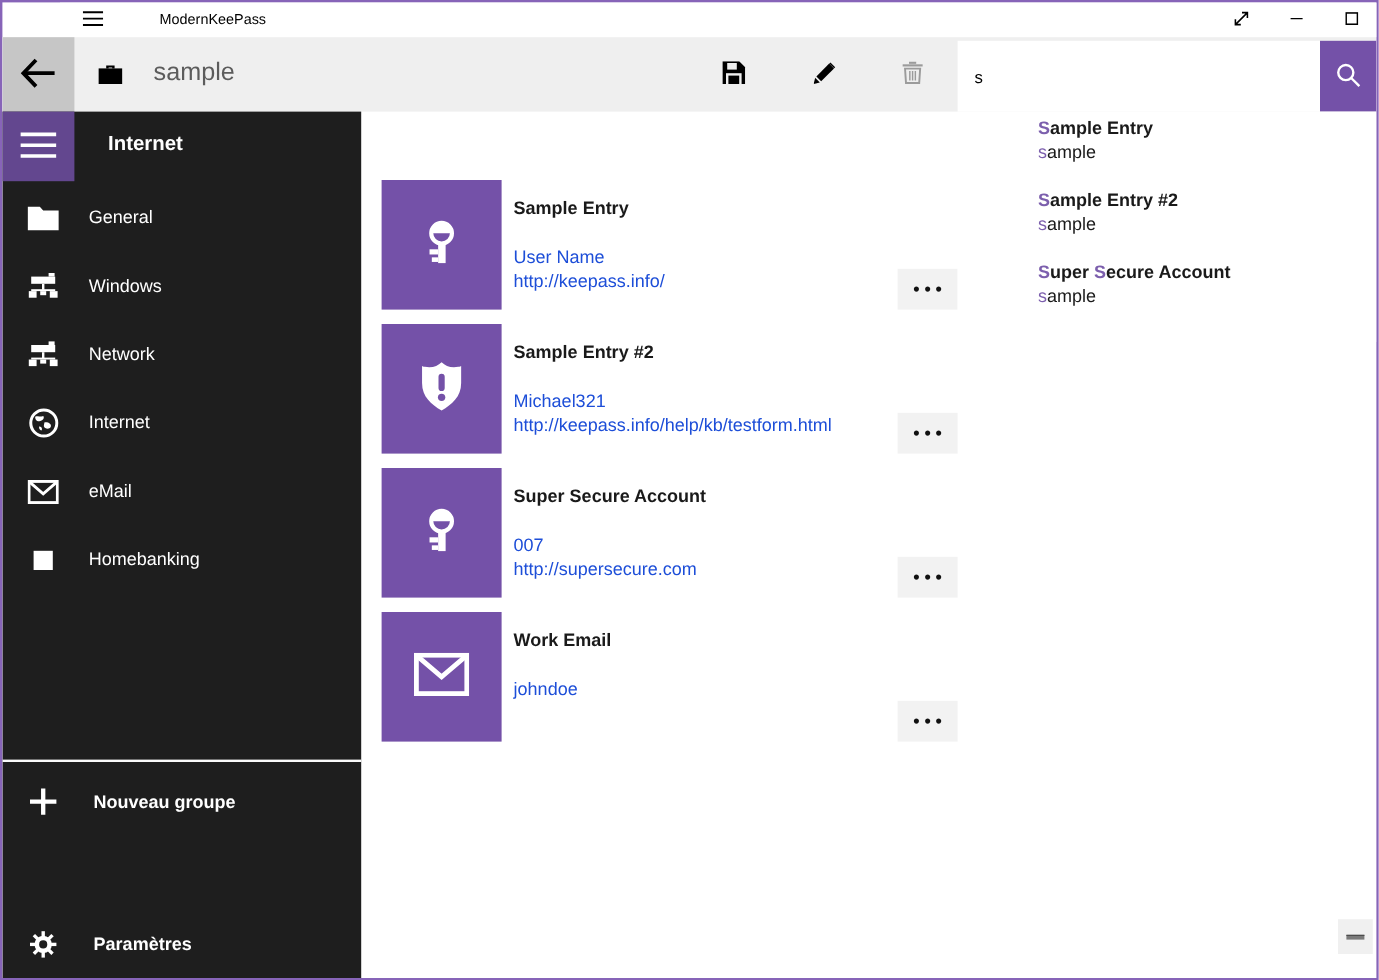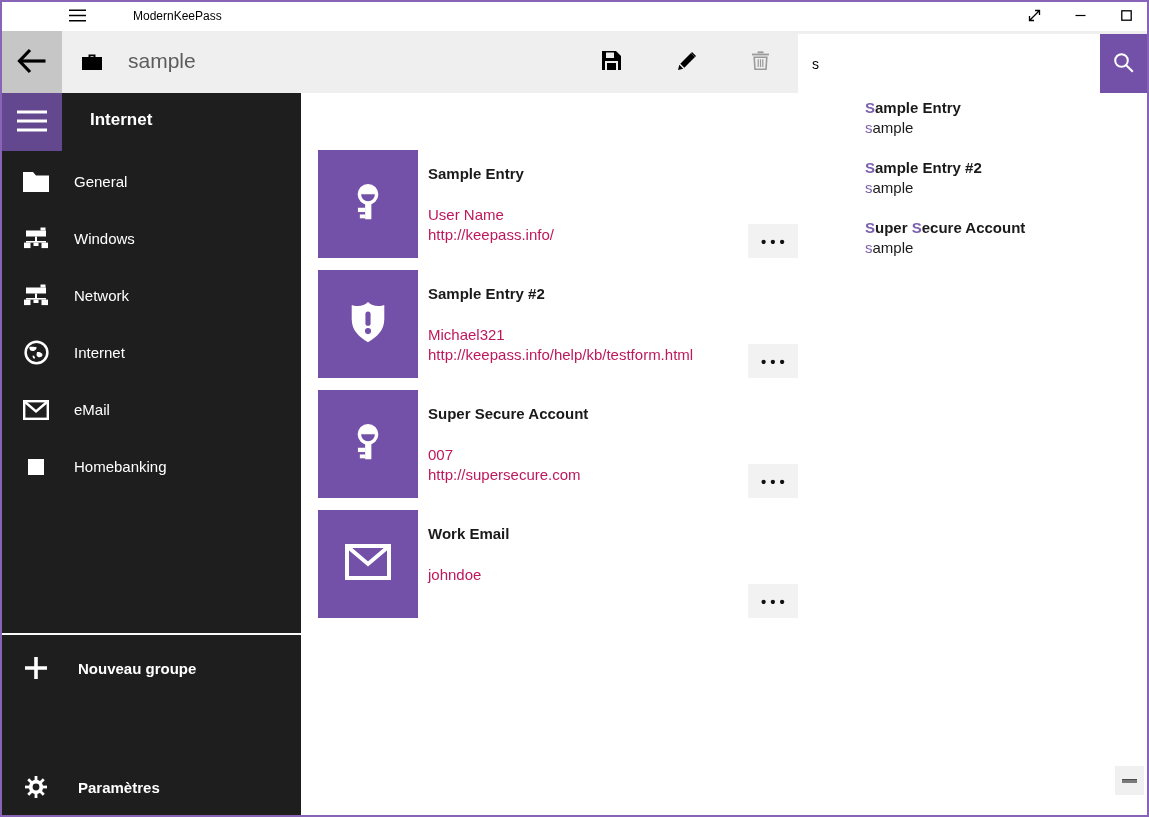--- a/index.html
+++ b/index.html
@@ -36,21 +36,21 @@
   .side-heading{position:absolute;left:88px;top:17px;font-size:17px;font-weight:bold;color:#fff;}
   .side-item{position:absolute;left:0;width:299px;height:57px;display:flex;align-items:center;color:#fff;}
   .side-item .ic{width:28px;height:28px;margin-left:20px;display:flex;align-items:center;justify-content:center;}
   .side-item .lbl{margin-left:24px;font-size:15px;}
   .side-item.bold{height:58px;}
   .side-item.bold .lbl{font-weight:bold;margin-left:28px;}
   .side-sep{position:absolute;left:0;top:540px;width:299px;height:2px;background:#fafafa;}
   
   .entry-tile{position:absolute;left:316px;width:100px;height:108px;background:var(--accent);display:flex;align-items:center;justify-content:center;}
   .entry-title{position:absolute;left:426px;font-size:15px;font-weight:600;color:#1a1a1a;line-height:20px;}
-  .entry-line{position:absolute;left:426px;font-size:15px;color:#be185d;line-height:20px;text-align:center;}
+  .entry-line{position:absolute;left:426px;font-size:15px;color:#1d4ed8;line-height:20px;text-align:center;}
   .more-btn{position:absolute;left:746px;width:50px;height:34px;background:#f2f2f2;border:none;display:flex;align-items:center;justify-content:center;}
   .more-btn span{font-size:15px;font-weight:bold;letter-spacing:4px;color:#111;padding-left:4px;}
   
   .suggestions{position:absolute;left:796px;top:91px;width:349px;height:192px;background:#fff;}
   .sugg-item{position:absolute;left:67px;}
   .sugg-title{font-size:15px;font-weight:600;color:#1a1a1a;line-height:20px;}
   .sugg-sub{font-size:15px;color:#1a1a1a;line-height:20px;}
   .hl{color:var(--hl);}
   
   .zoomout-btn{position:absolute;left:1113px;top:764px;width:29px;height:29px;background:#f0f0f0;border:none;display:flex;align-items:center;justify-content:center;}

